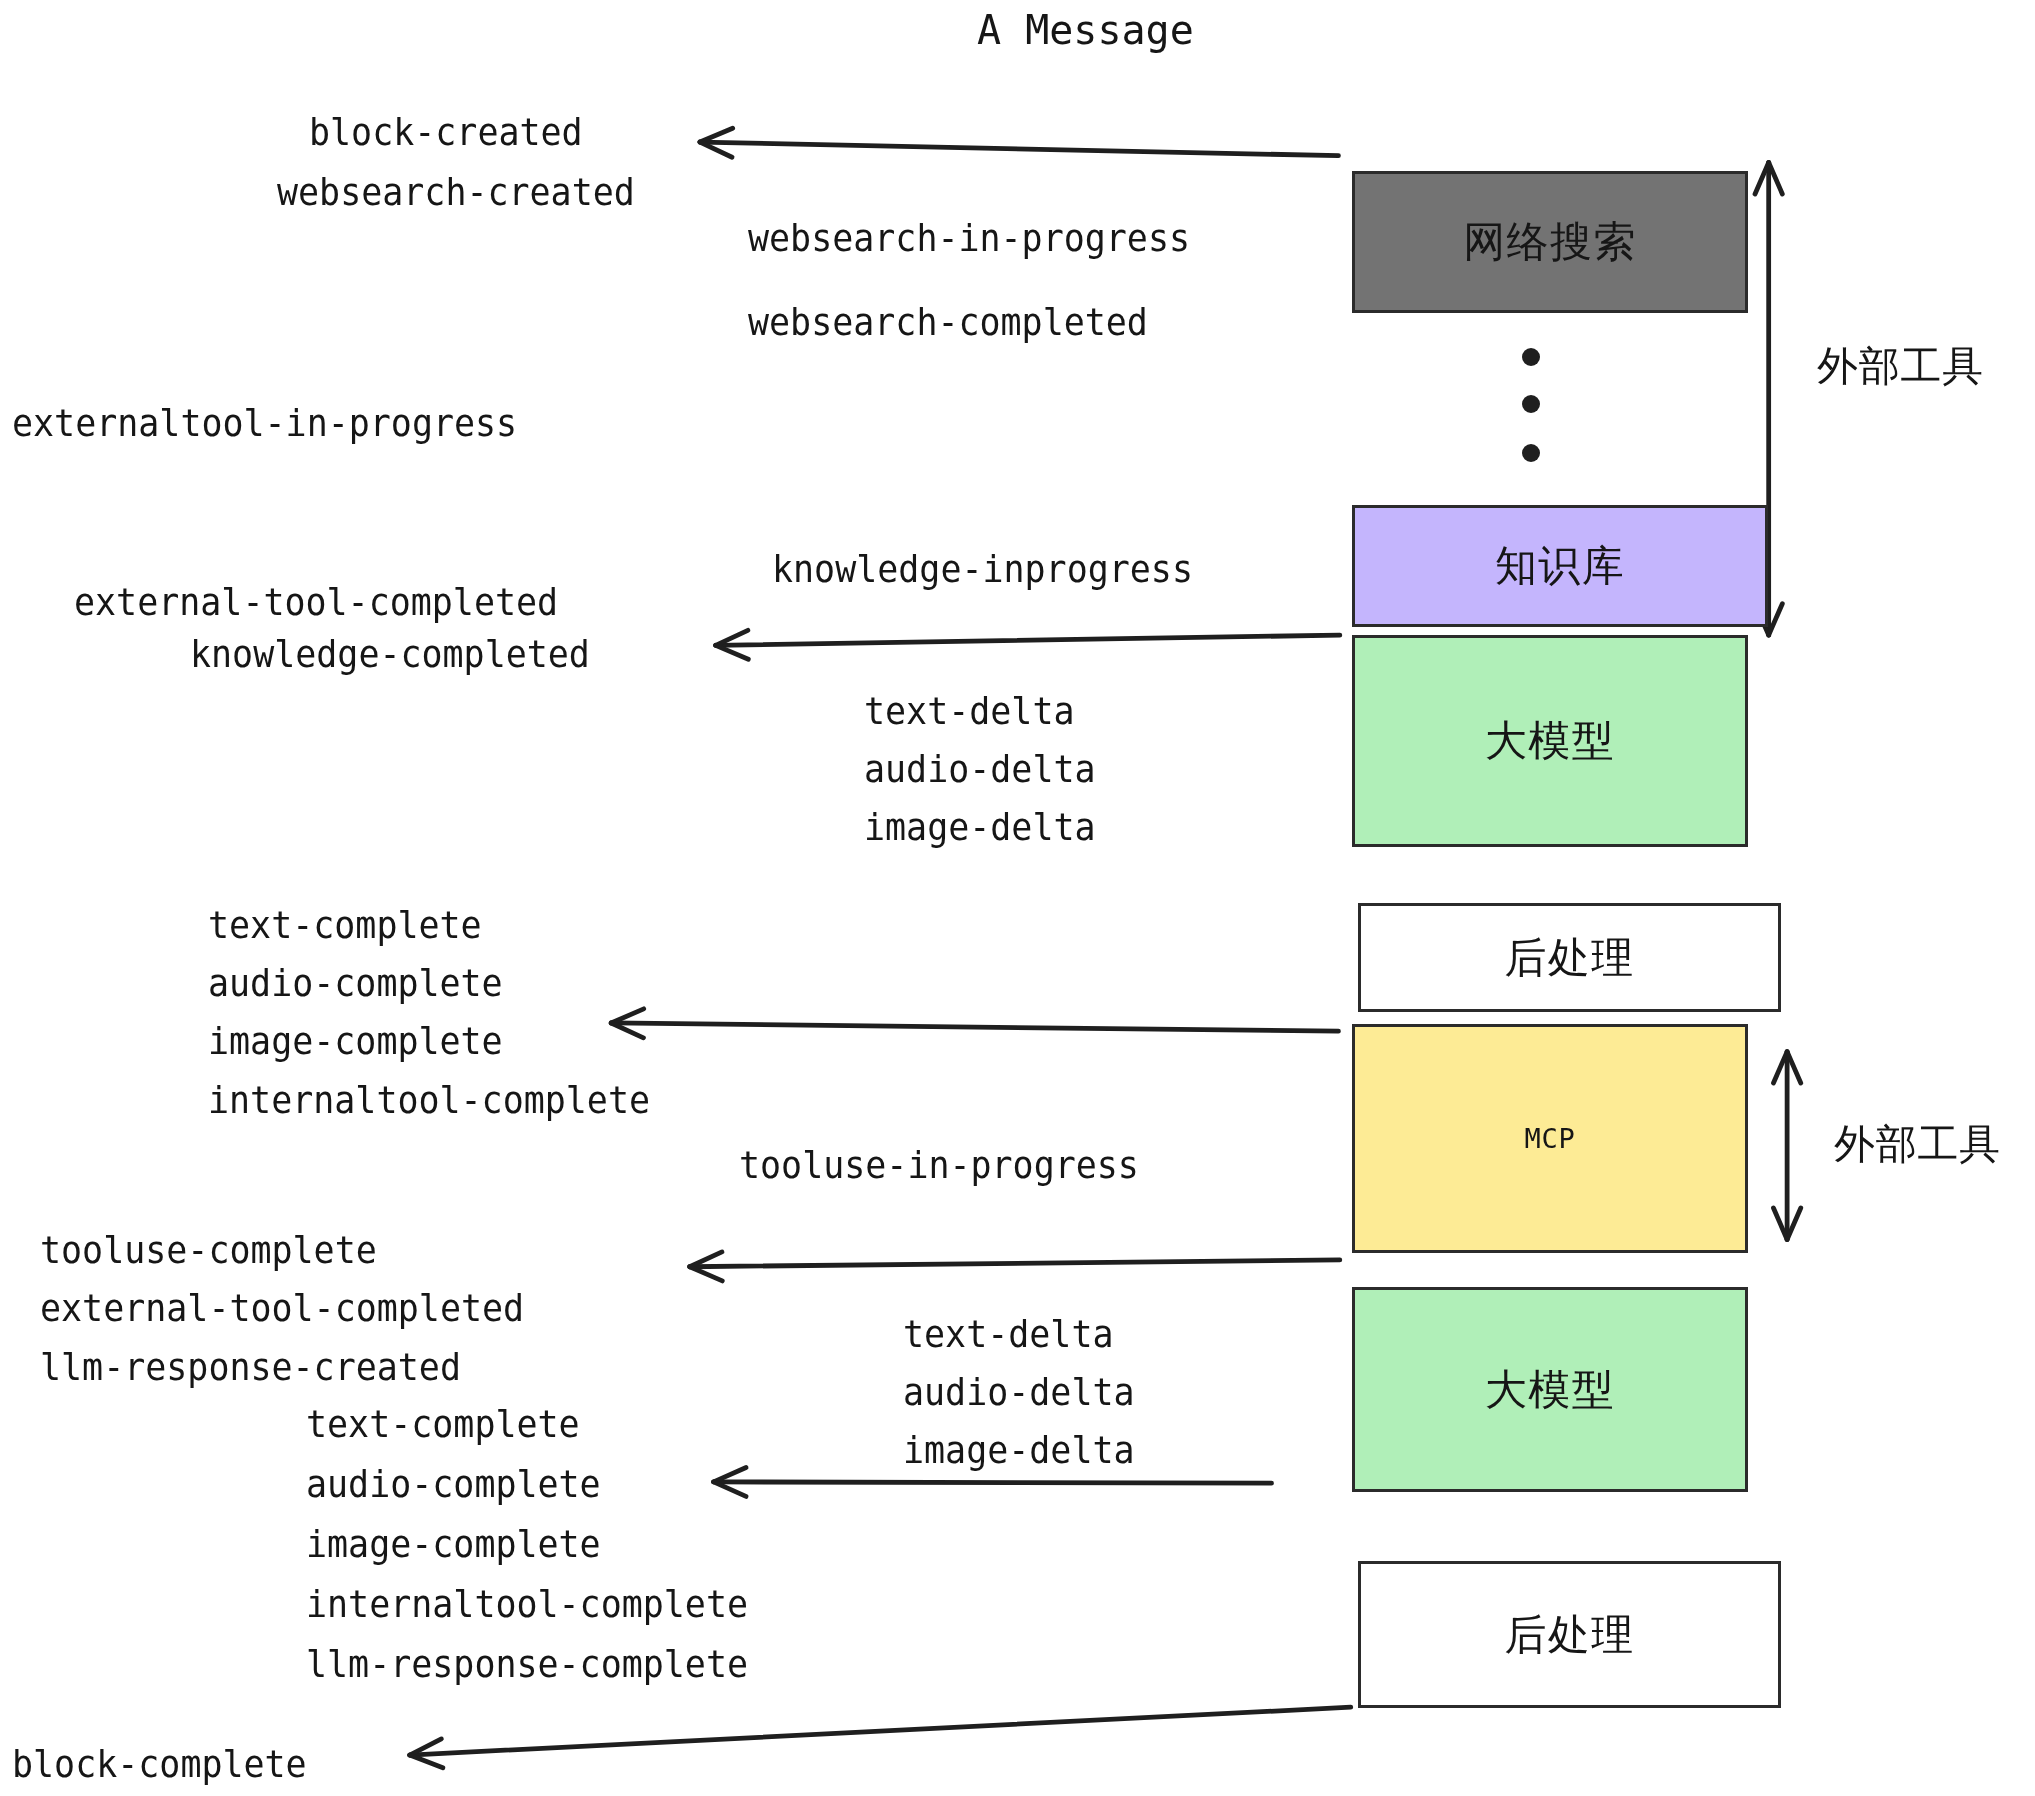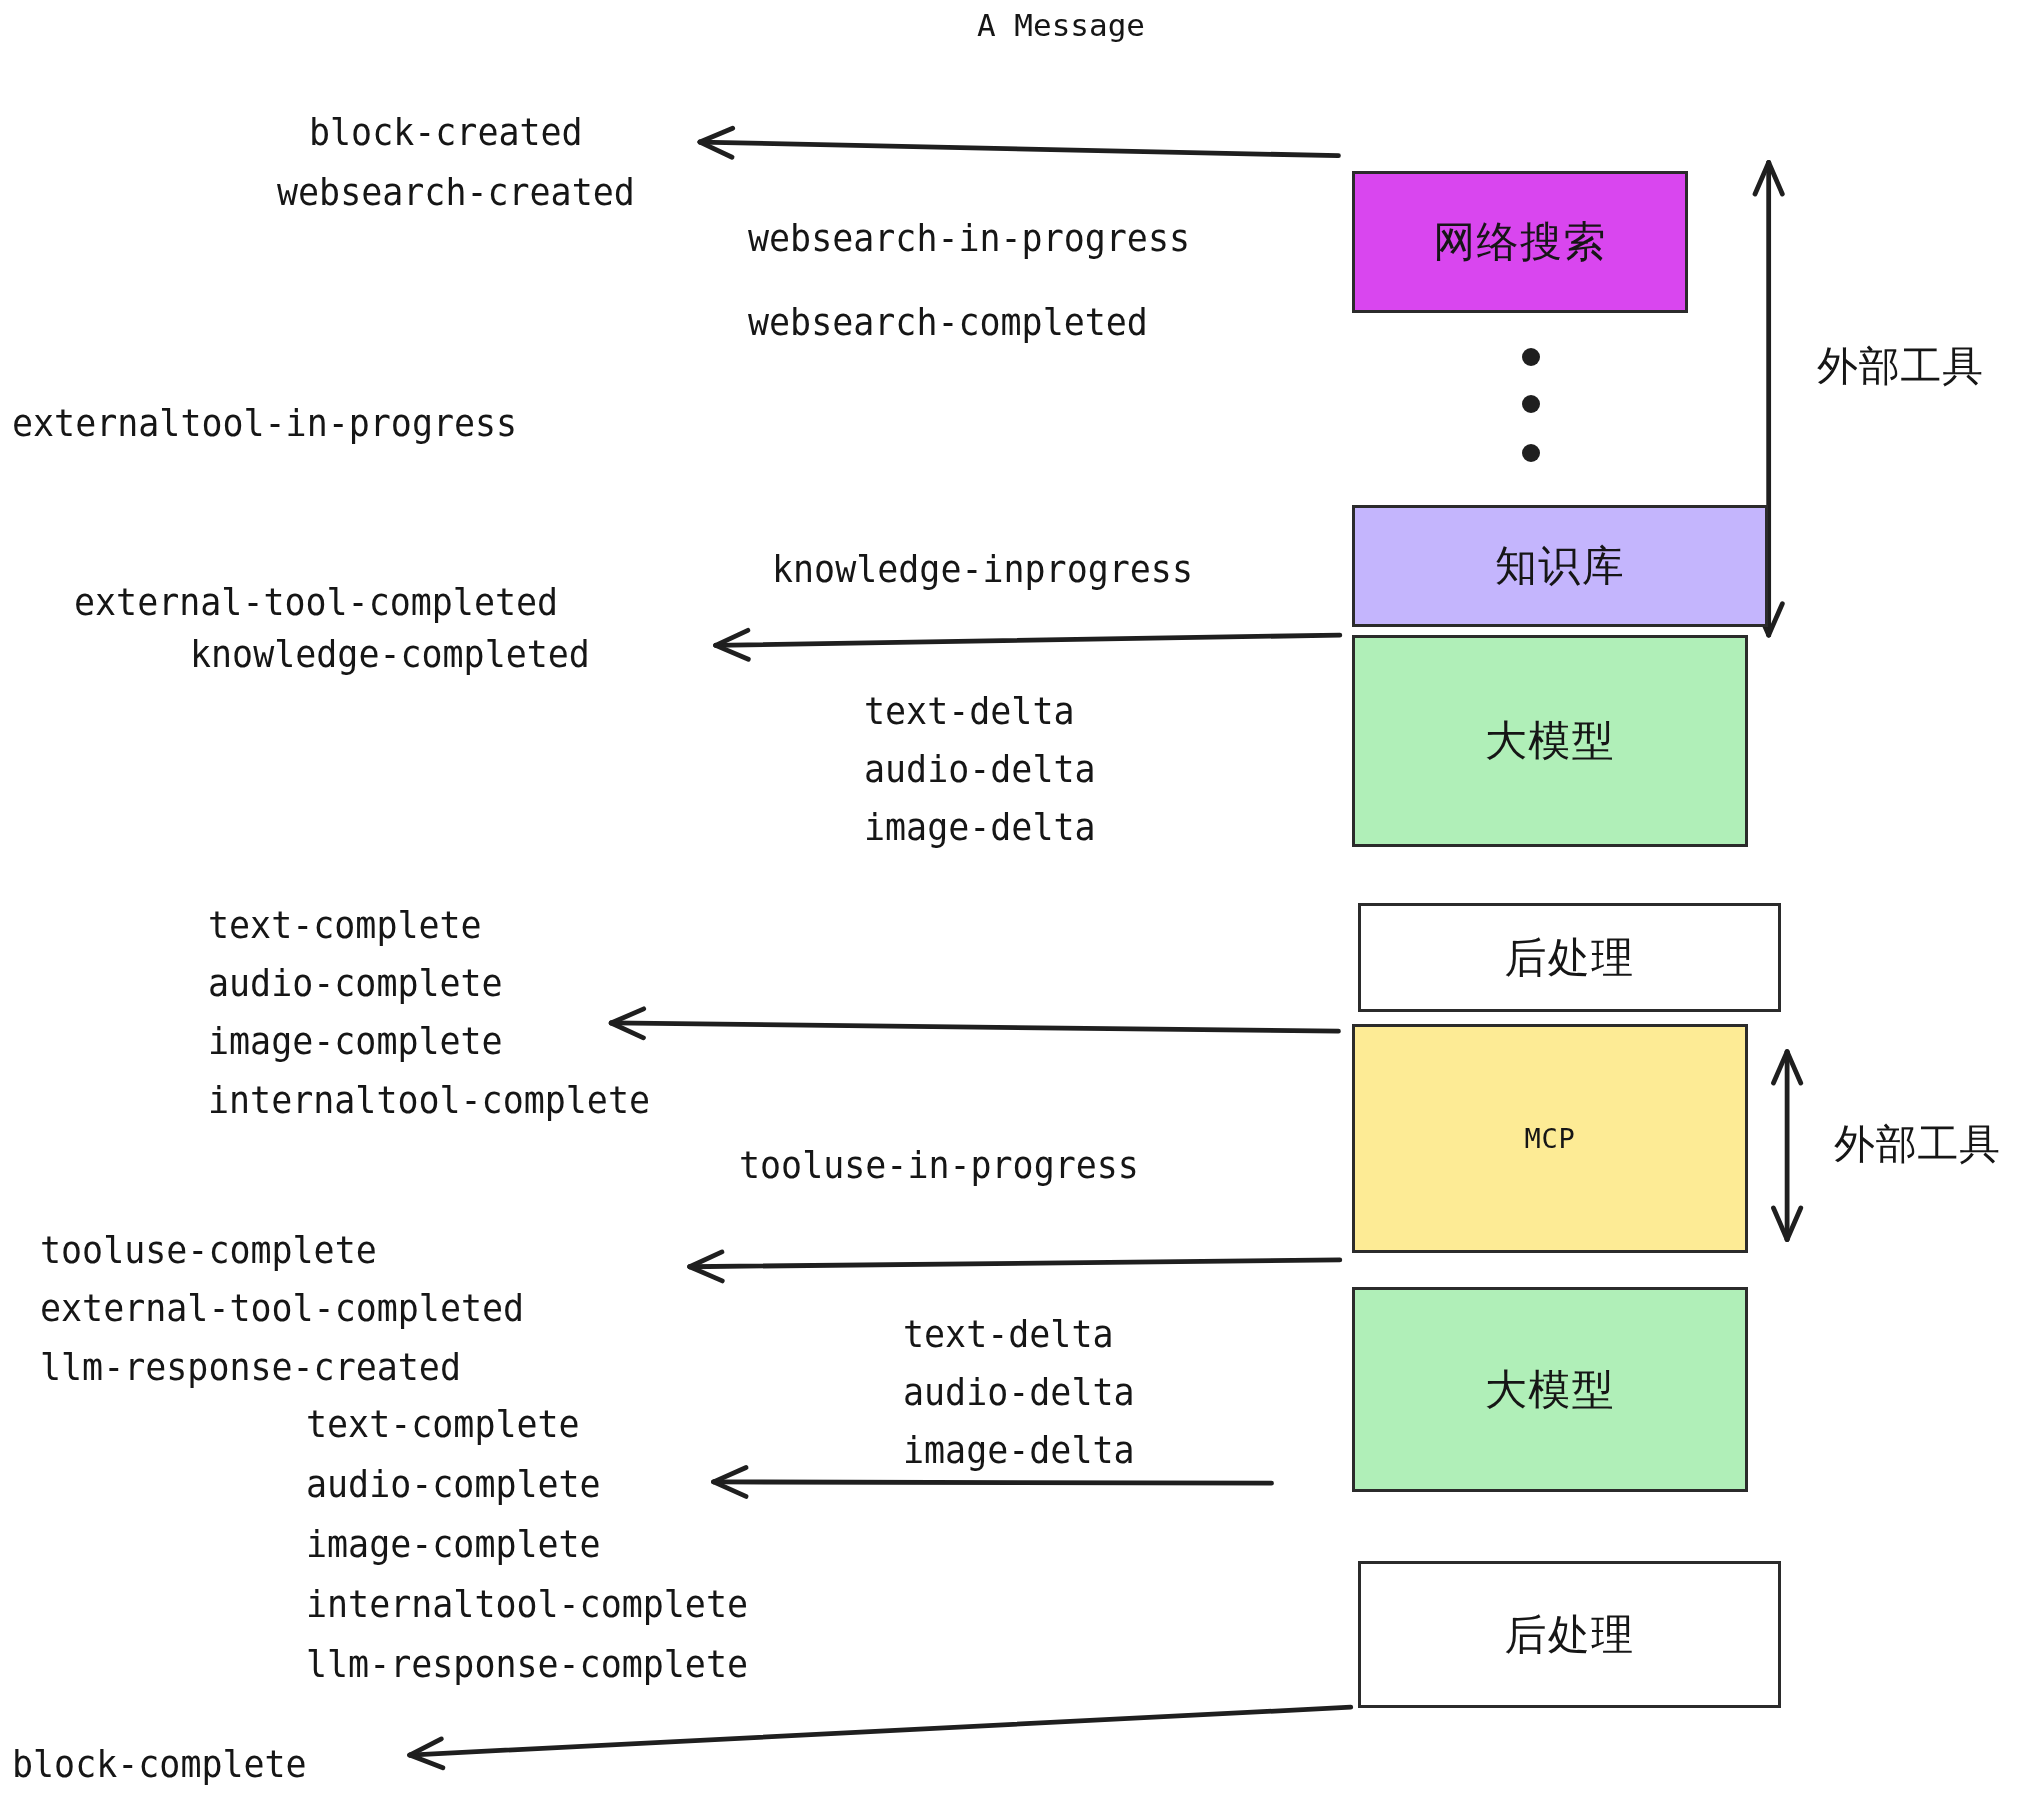--- a/index.html
+++ b/index.html
@@ -27,21 +27,21 @@
     line-height:1;
     letter-spacing:0px;
     color:#161616;
     white-space:nowrap;
     transform:scaleX(0.92);
     transform-origin:left center;
   }
   .title{
     position:absolute;
     font-family:"DejaVu Sans Mono","Liberation Mono",monospace;
-    font-size:31px;
+    font-size:40px;
     color:#161616;
     white-space:nowrap;
   }
   .box{
     position:absolute;
     box-sizing:border-box;
     border:3.4px solid #2b2b2b;
     display:flex;
     align-items:center;
     justify-content:center;
@@ -126,21 +126,21 @@
           <line x1="2617" y1="1540" x2="2637" y2="1586"></line>
           <line x1="2617" y1="1815" x2="2597" y2="1769"></line>
           <line x1="2617" y1="1815" x2="2637" y2="1769"></line>
         </g>
       </g>
   </svg>
 
   <div class="title" style="left:977px; top:6.8px;">A Message</div>
 
   <div id="boxes-host">
-      <div class="box" style="left: 1352px; top: 171px; width: 336px; height: 142px; background: #d946ef;">
+      <div class="box" style="left: 1352px; top: 171px; width: 396px; height: 142px; background: #737373;">
         <span class="cjk">网络搜索</span>
       </div>
       <div class="box" style="left: 1352px; top: 505px; width: 416px; height: 122px; background: #c4b5fd;">
         <span class="cjk">知识库</span>
       </div>
       <div class="box" style="left: 1352px; top: 635px; width: 396px; height: 212px; background: rgb(176, 239, 184);">
         <span class="cjk">大模型</span>
       </div>
       <div class="box" style="left: 1358px; top: 903px; width: 423px; height: 109px; background: rgb(255, 255, 255);">
         <span class="cjk">后处理</span>

